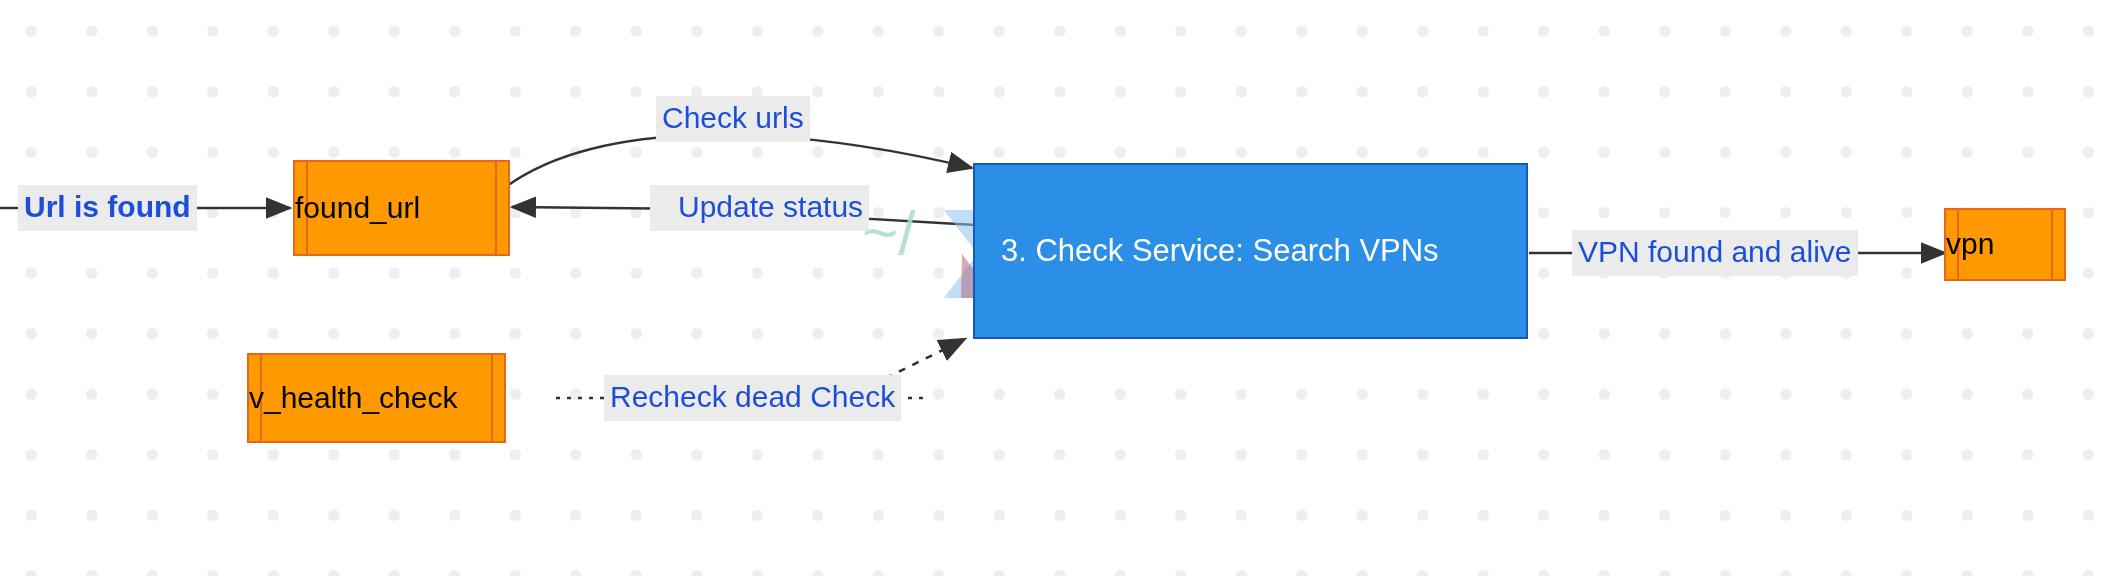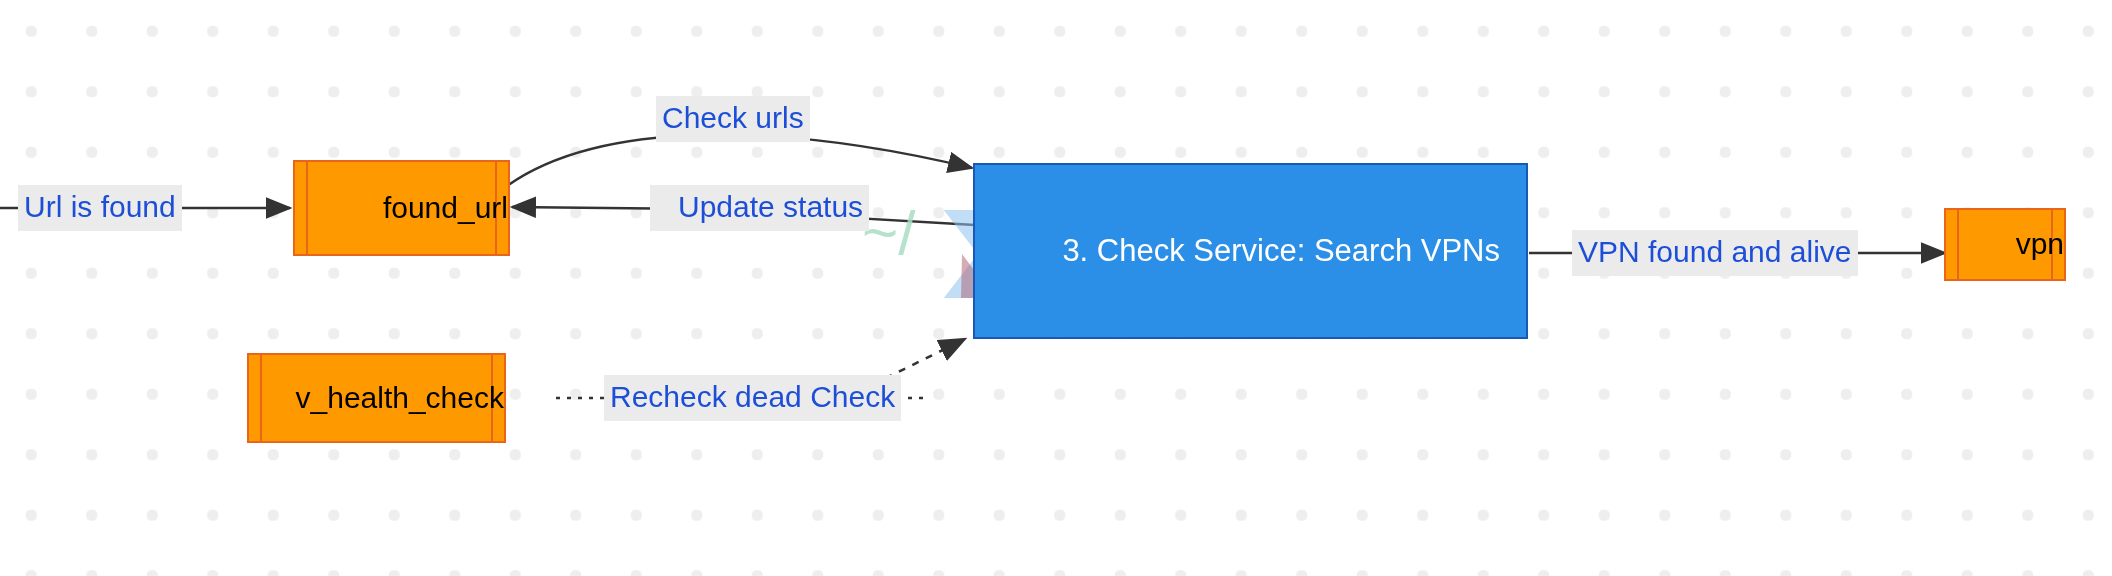--- a/index.html
+++ b/index.html
@@ -44,21 +44,21 @@
     pointer-events: none;
   }
 
   
   .node {
     position: absolute;
     box-sizing: border-box;
     z-index: 4;
     display: flex;
     align-items: center;
-    justify-content: flex-end;
+    justify-content: flex-start;
     text-align: center;
   }
 
   .node-sub {
     background: #ff9900;
     border: 2.2px solid #e8651a;
     color: #000000;
     font-size: 30px;
     line-height: 1.15;
   }
@@ -147,21 +147,21 @@
     <span class="bar-r"></span>
     <span class="node-label">vpn</span>
   </div>
 
   <div class="node node-sub" style="left:247px; top:353px; width:259px; height:90px;">
     <span class="bar-l"></span>
     <span class="bar-r"></span>
     <span class="node-label">v_health_check</span>
   </div>
 
-  <div class="edge-label" style="left:18px; top:185px;">
+  <div class="edge-label" style="left:18px; top:185px;font-weight:bold;">
     <span>Url is found</span>
   </div>
 
   <div class="edge-label" style="left:656px; top:96px;">
     <span>Check urls</span>
   </div>
 
   <div class="edge-label" style="left:650px; top:185px;padding-left:28px;">
     <span>Update status</span>
   </div>

